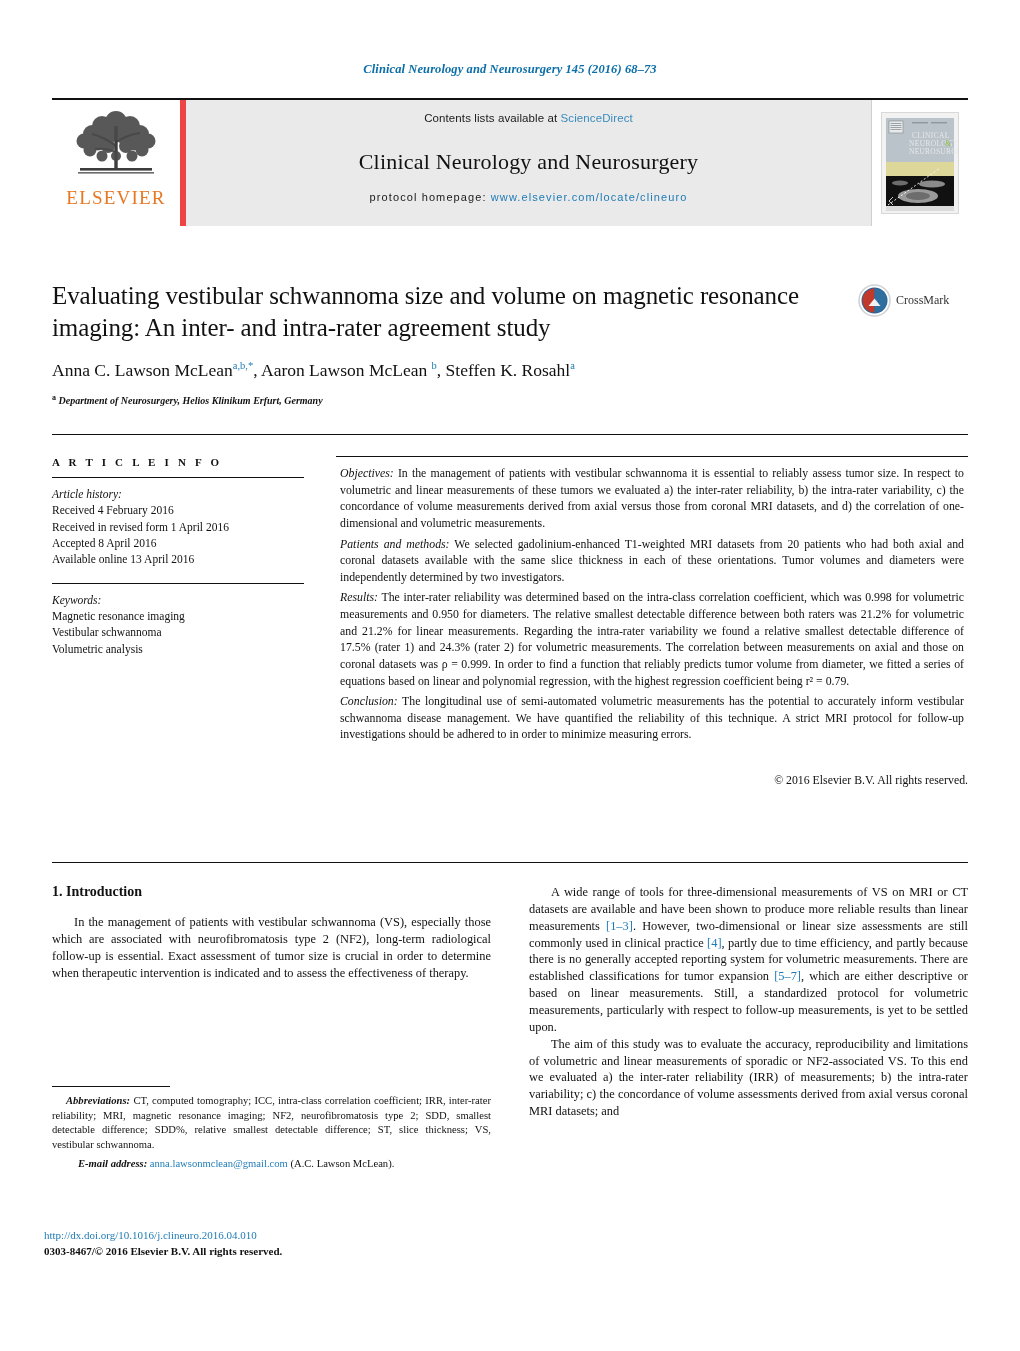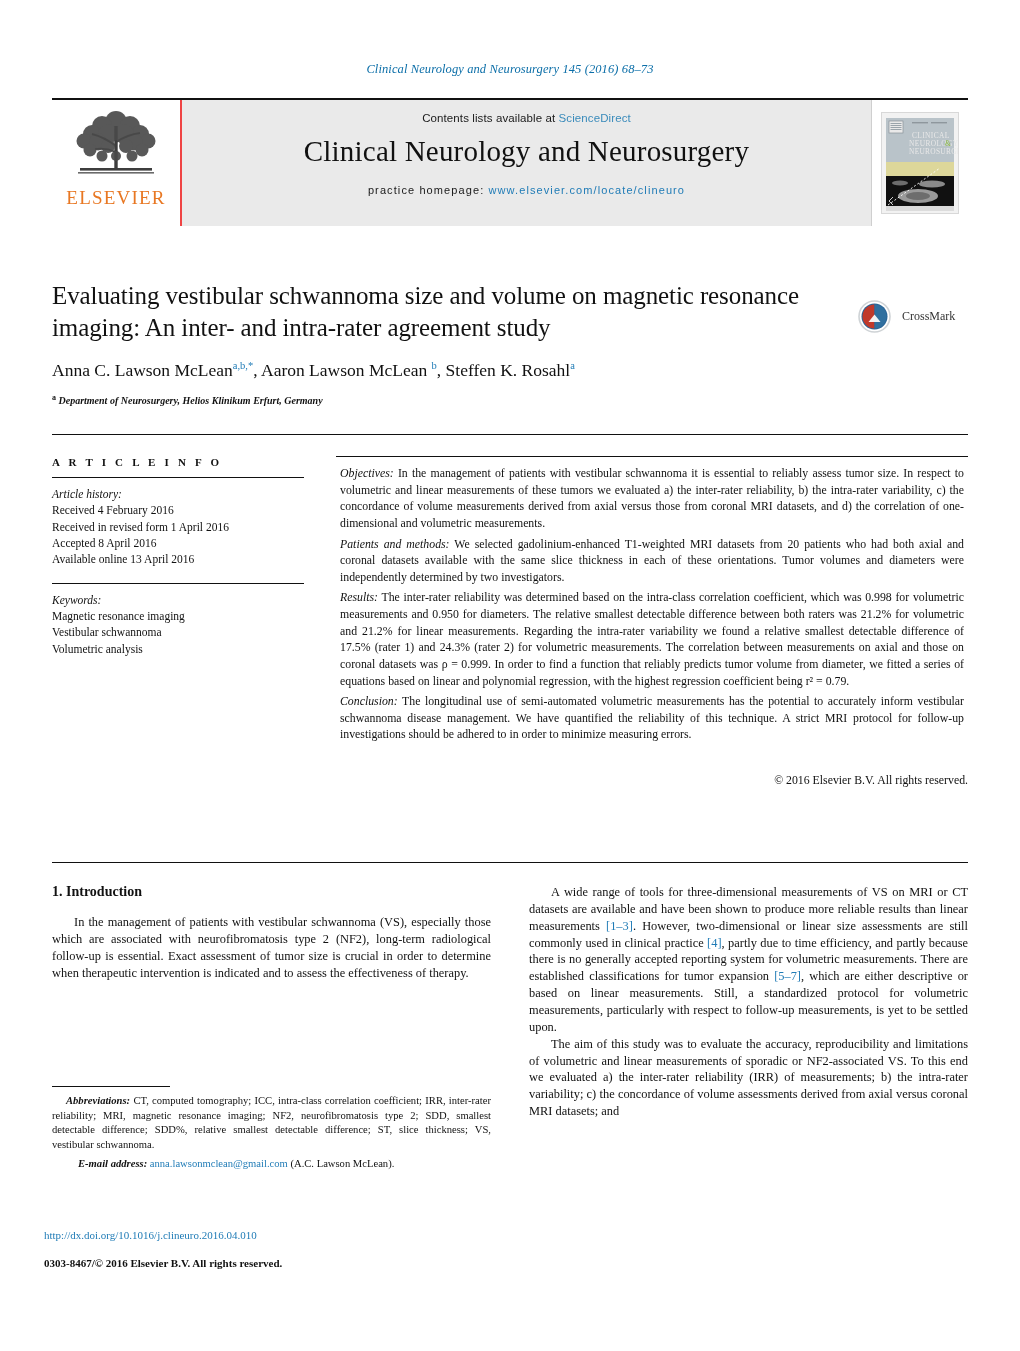--- a/index.html
+++ b/index.html
@@ -22,21 +22,21 @@
     padding: 0;
   }
 
   
   .running-head {
     position: absolute;
     left: 0; right: 0;
     top: 62px;
     text-align: center;
     font-family: "Liberation Serif", serif;
-    font-weight: normal;
+    font-weight: bold;
     font-style: italic;
     font-size: 12.5px;
     color: #0b6ea8;
     letter-spacing: .1px;
   }
 
   
   .masthead {
     position: absolute;
     left: 52px;
@@ -61,41 +61,41 @@
   .elsevier-word {
     font-family: "Liberation Serif", serif;
     font-size: 19px;
     letter-spacing: 1.2px;
     color: #E87722;
     margin-top: 1px;
   }
   .mast-center {
     flex: 1 1 auto;
     background: #eaeaea;
-    border-left: 2px solid #ef4444;
+    border-left: 6px solid #ef4444;
     border-right: 1px solid #cfcfcf;
     display: flex;
     flex-direction: column;
     align-items: center;
     justify-content: flex-start;
     padding-top: 12px;
     box-sizing: border-box;
   }
   .contents-line {
     font-family: "Liberation Sans", sans-serif;
     font-size: 11.5px;
     color: #1a1a1a;
     letter-spacing: .1px;
   }
   .contents-line .sd { color: #3a8bbb; }
   .journal-title {
     font-family: "Liberation Serif", serif;
-    font-size: 29px;
-    color: #111;
-    margin-top: 11px;
+    font-size: 22px;
+    color: #111;
+    margin-top: 25px;
     letter-spacing: .2px;
   }
   .homepage-line {
     font-family: "Liberation Sans", sans-serif;
     font-size: 11px;
     margin-top: 16px;
     letter-spacing: 1.1px;
     color: #1a1a1a;
   }
   .homepage-line .url { color: #1f7bb6; }
@@ -139,25 +139,25 @@
     font-size: 10px;
     font-weight: bold;
     line-height: 1.45;
     color: #111;
   }
   .affils sup { font-style: normal; font-size: 8px; }
 
   .crossmark {
     position: absolute;
     right: 0;
-    top: 20px;
+    top: 4px;
     width: 110px;
     display: flex;
     align-items: center;
-    gap: 11px;
+    gap: 5px;
   }
   .crossmark .cm-label {
     font-family: "Liberation Serif", serif;
     font-size: 12px;
     color: #333;
   }
 
   
   .rule-top {
     position: absolute;
@@ -264,21 +264,21 @@
 
   .doi-block {
     position: absolute;
     left: 44px;
     top: 1228px;
     width: 470px;
     font-size: 11px;
     line-height: 1.42;
   }
   .doi-link { color: #1f7bb6; }
-  .issn { color: #111; font-weight: bold; font-size: 11px; margin-top: 12px; }
+  .issn { color: #111; font-weight: bold; font-size: 11px; }
 </style>
 </head>
 <body>
 
 <div class="page">
 
   <div class="running-head">Clinical Neurology and Neurosurgery 145 (2016) 68–73</div>
 
   <div class="masthead">
 
@@ -316,21 +316,21 @@
       </svg>
       <div class="elsevier-word">ELSEVIER</div>
     </div>
 
     <div class="mast-center">
       <div class="contents-line">
         <span>Contents lists available at </span><span class="sd">ScienceDirect</span>
       </div>
       <div class="journal-title">Clinical Neurology and Neurosurgery</div>
       <div class="homepage-line">
-        <span>practice homepage: </span><span class="url">www.elsevier.com/locate/clineuro</span>
+        <span>protocol homepage: </span><span class="url">www.elsevier.com/locate/clineuro</span>
       </div>
     </div>
 
     <div class="mast-cover">
       <svg class="cover-img" width="76" height="100" viewBox="0 0 76 100">
         <rect x="0" y="0" width="76" height="100" fill="#f2f2f2"></rect>
         <rect x="4" y="5" width="68" height="44" fill="#b9c3c9"></rect>
         <rect x="7" y="8" width="14" height="12" fill="#e9e9e9" stroke="#8a9299" stroke-width="0.7"></rect>
         <g fill="#9aa4ab">
           <rect x="8.5" y="10" width="11" height="1"></rect>

